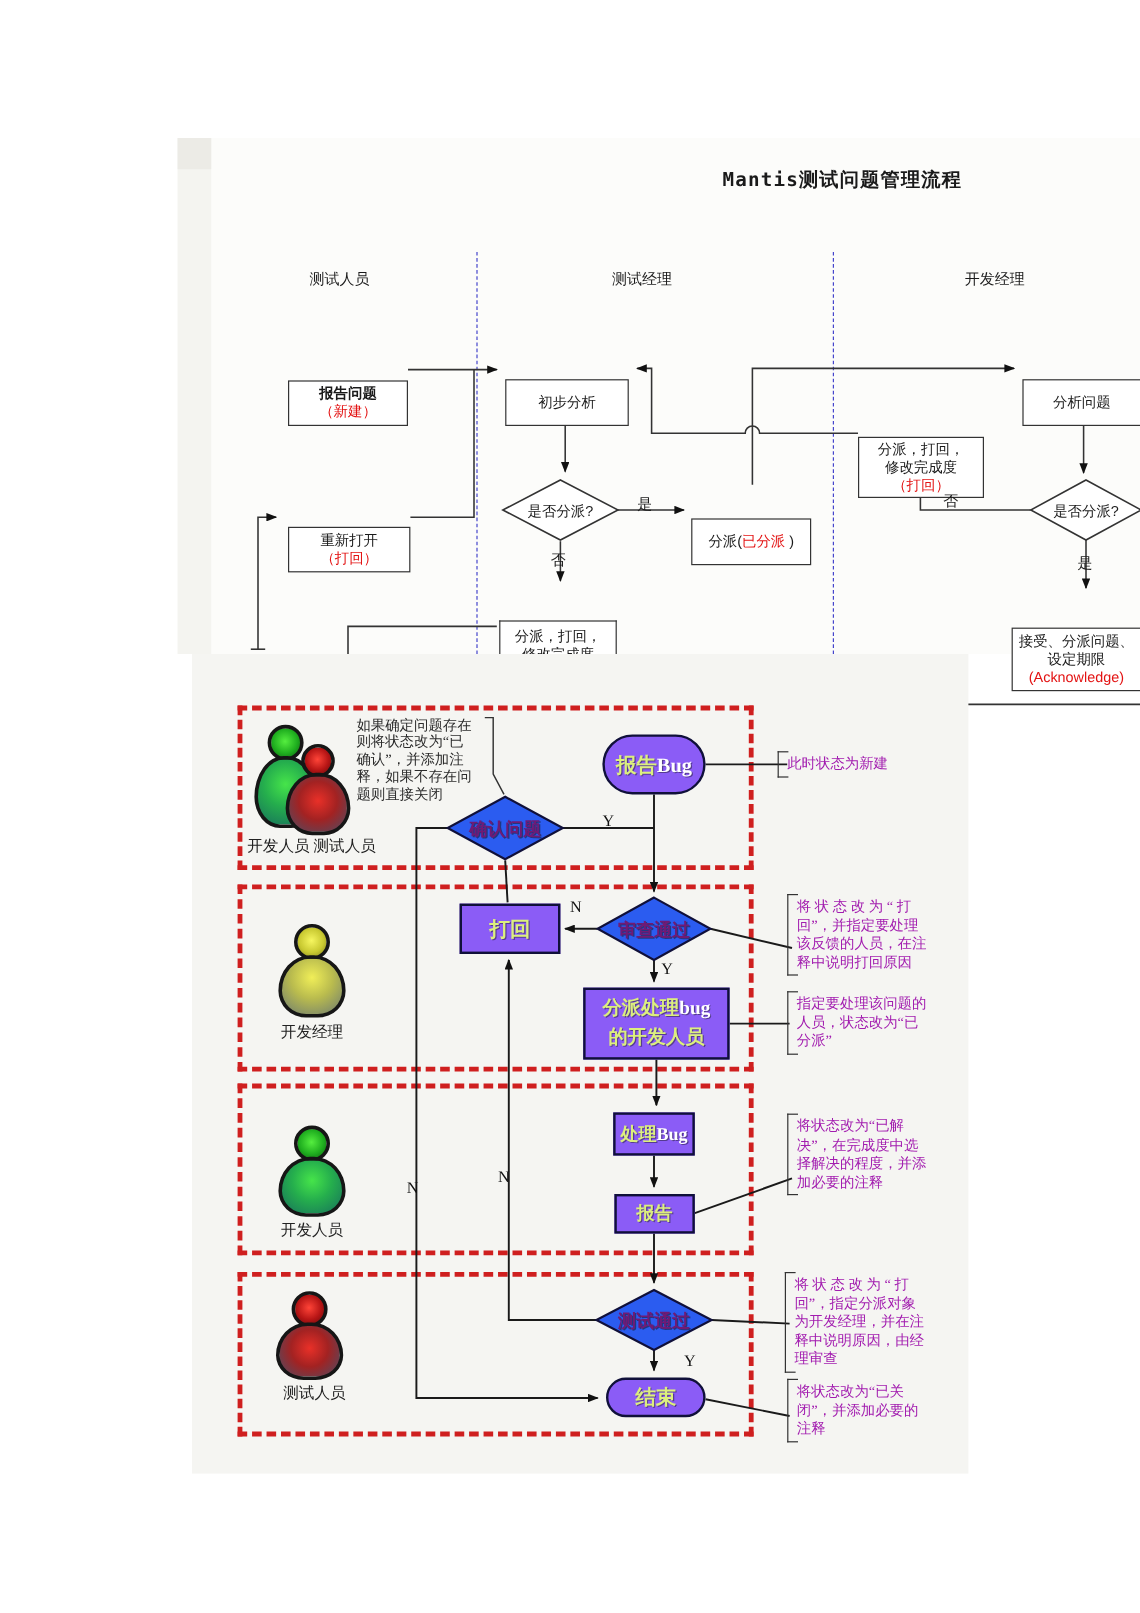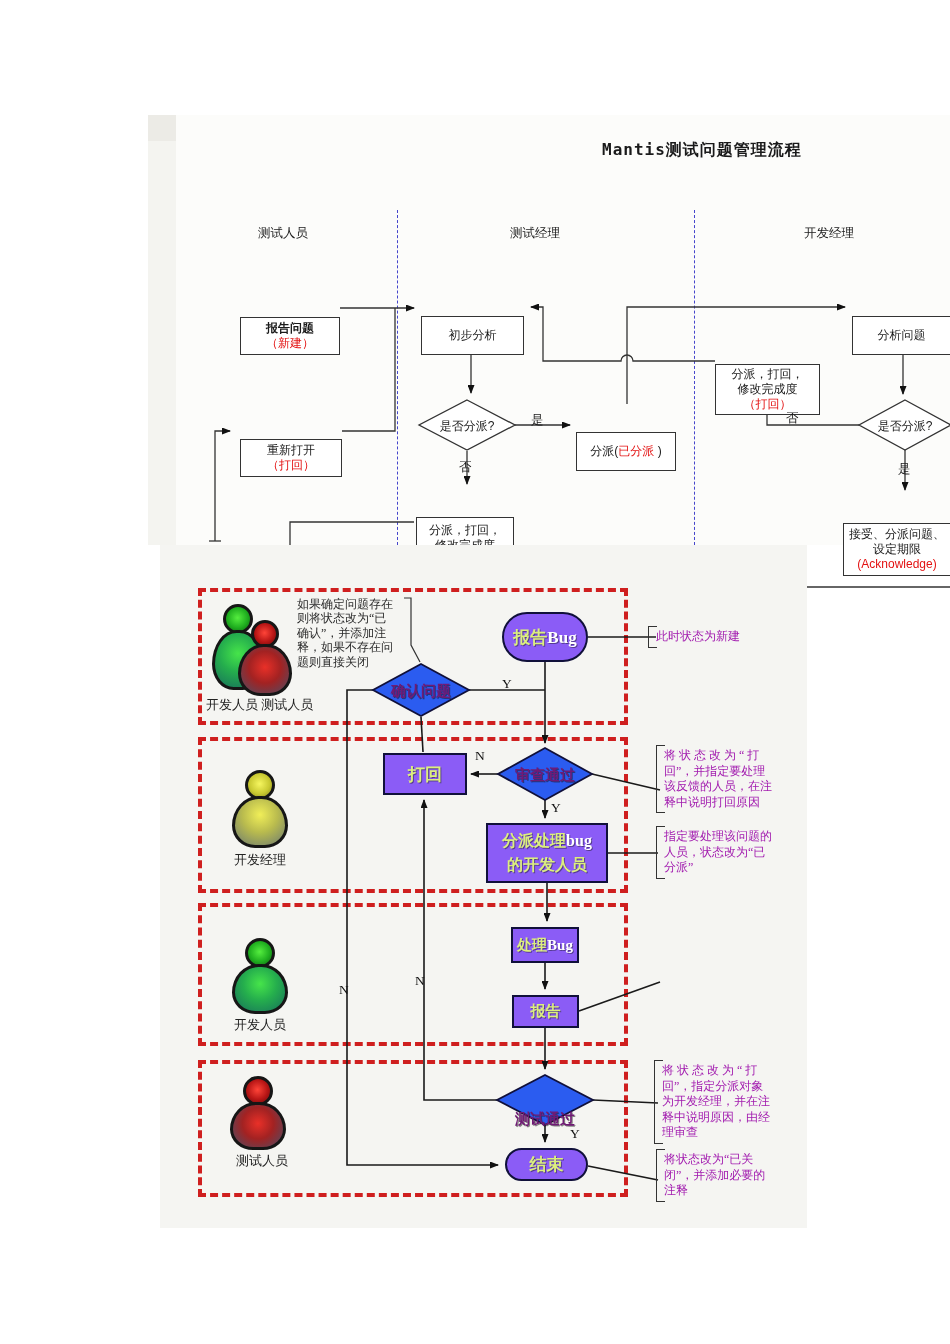--- a/index.html
+++ b/index.html
@@ -229,21 +229,21 @@
   <div class="abs bluebox" style="left:512px;top:995px;width:67px;height:33px;font-size:15px;">
     <div>报告</div>
   </div>
 
   <div class="person" style="left:230px;top:1076px;width:56px;height:74px;">
     <div class="p-head head-r" style="width:30px;height:30px;"></div>
     <div class="p-body body-r" style="top:26px;width:56px;height:48px;"></div>
   </div>
   <div class="abs lane-person-label" style="left:236px;top:1152px;">测试人员</div>
 
-  <div class="blabel" style="left:497px;top:1092px;width:96px;font-size:15px;margin-top:18px;">测试通过</div>
+  <div class="blabel" style="left:497px;top:1092px;width:96px;font-size:15px;">测试通过</div>
   <div class="abs bluebox stadium" style="left:505px;top:1148px;width:83px;height:33px;font-size:17px;">
     <div>结束</div>
   </div>
 
   <div class="abs nylabel" style="left:502px;top:676px;">Y</div>
   <div class="abs nylabel" style="left:475px;top:748px;">N</div>
   <div class="abs nylabel" style="left:551px;top:800px;">Y</div>
   <div class="abs nylabel" style="left:339px;top:982px;">N</div>
   <div class="abs nylabel" style="left:415px;top:973px;">N</div>
   <div class="abs nylabel" style="left:570px;top:1126px;">Y</div>
@@ -255,20 +255,26 @@
     <div>将 状 态 改 为 “ 打</div>
     <div>回”，并指定要处理</div>
     <div>该反馈的人员，在注</div>
     <div>释中说明打回原因</div>
   </div>
   <div class="note" style="left:664px;top:829px;width:132px;">
     <div>指定要处理该问题的</div>
     <div>人员，状态改为“已</div>
     <div>分派”</div>
   </div>
+  <div class="note" style="left:664px;top:931px;width:132px;">
+    <div>将状态改为“已解</div>
+    <div>决”，在完成度中选</div>
+    <div>择解决的程度，并添</div>
+    <div>加必要的注释</div>
+  </div>
   <div class="note" style="left:662px;top:1063px;width:138px;">
     <div>将 状 态 改 为 “ 打</div>
     <div>回”，指定分派对象</div>
     <div>为开发经理，并在注</div>
     <div>释中说明原因，由经</div>
     <div>理审查</div>
   </div>
   <div class="note" style="left:664px;top:1152px;width:132px;">
     <div>将状态改为“已关</div>
     <div>闭”，并添加必要的</div>

